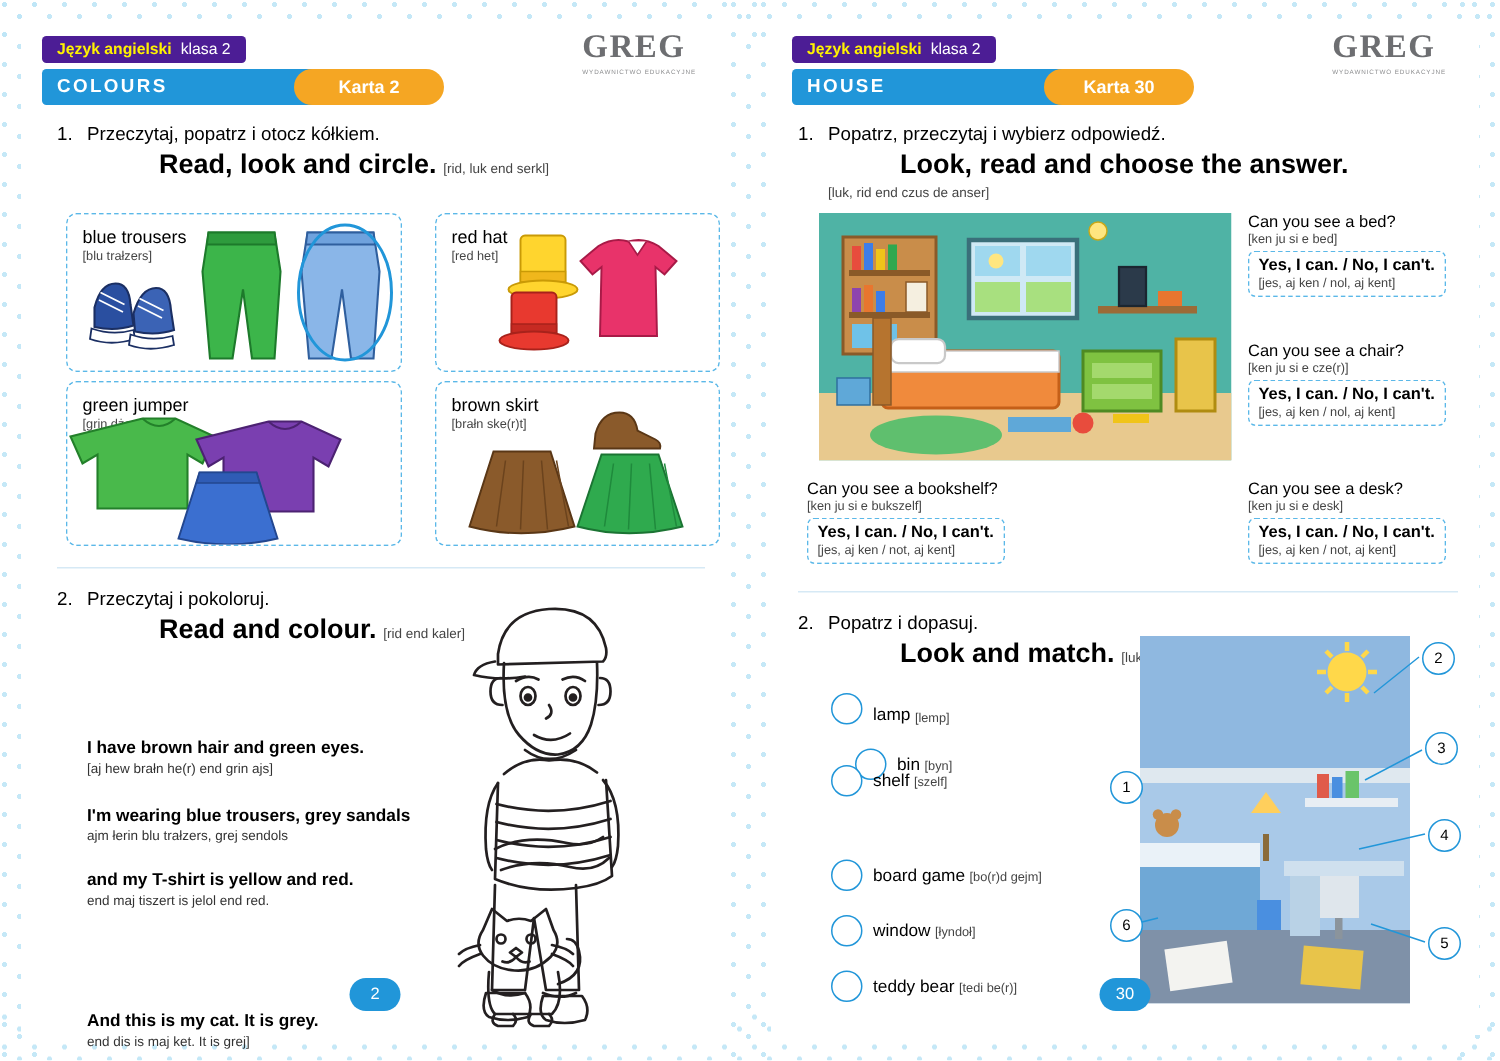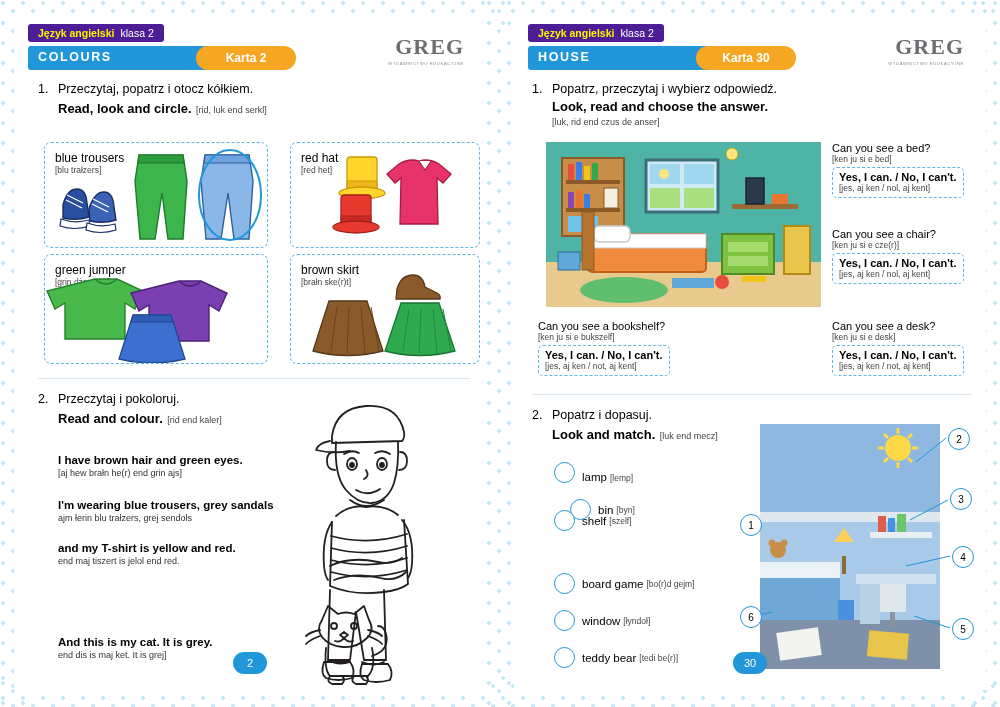--- a/index.html
+++ b/index.html
@@ -52,48 +52,48 @@
     position:absolute;left:10px;top:4px;color:#fff;
     font-size:12.5px;font-weight:bold;letter-spacing:1.6px;
   }
   .hdr .karta{
     position:absolute;top:22px;left:168px;height:24px;min-width:76px;
     background:#f5a623;border-radius:12px;color:#fff;font-size:12px;
     font-weight:bold;display:flex;align-items:center;justify-content:center;
     padding:0 12px;
   }
   .logo{
-    position:absolute;top:20px;right:22px;text-align:right;
+    position:absolute;top:4px;right:22px;text-align:left;
   }
   .logo .greg{
     font-family:"Liberation Serif", serif;
     font-size:22px;font-weight:bold;color:#6d6e71;letter-spacing:1px;
   }
   .logo .sub{font-size:4.2px;color:#8b8c8e;letter-spacing:.6px;margin-top:1px;}
 
   
   .ex{position:absolute;}
   .ex .num{position:absolute;left:0;top:0;font-size:12.5px;color:#000;}
   .ex .pl{font-size:12.5px;color:#000;}
-  .ex .en{font-size:13px;font-weight:bold;color:#000;}
+  .ex .en{font-size:18px;font-weight:bold;color:#000;margin-left:48px;}
   .ex .ph{font-size:9px;color:#444;font-weight:normal;}
   .phline{font-size:9px;color:#444;}
 
   
   .dbox{
     position:absolute;border:1.6px dashed #5bb8e8;border-radius:7px;background:#fff;
   }
   .word{font-size:12px;color:#000;}
   .wordph{font-size:8.5px;color:#444;}
 
   
   .sep{position:absolute;height:1px;background:#d6e9f5;}
 
   
-  .sent{position:absolute;}
+  .sent{position:absolute;margin-top:39px;}
   .sent .l1{font-size:11.5px;color:#000;font-weight:bold;}
   .sent .l2{font-size:9px;color:#333;margin-top:2px;}
 
   
   .pgnum{
     position:absolute;bottom:16px;width:34px;height:22px;border-radius:11px;
     background:#2196d9;color:#fff;font-size:11px;display:flex;align-items:center;justify-content:center;
   }
 
   

